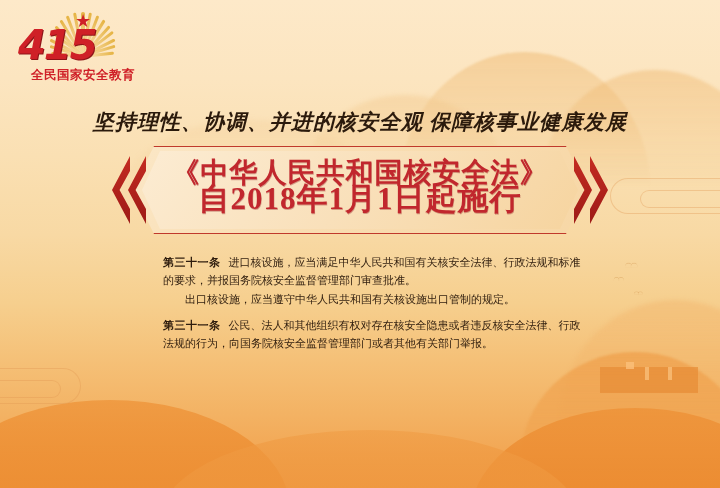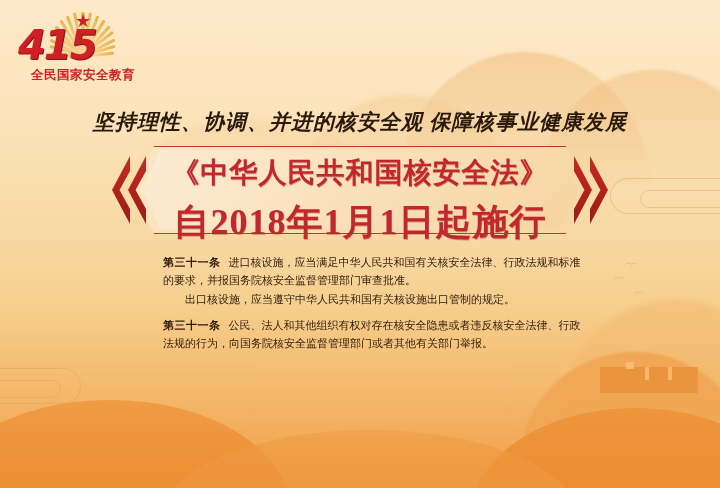--- a/index.html
+++ b/index.html
@@ -253,21 +253,21 @@
     width: 416px;
     text-align: center;
     font-family: "Liberation Serif", "DejaVu Serif", serif;
     font-weight: bold;
     color: #c1272d;
     letter-spacing: 1px;
     white-space: nowrap;
     text-shadow: 0.5px 0.5px 0 rgba(140,20,22,0.35);
   }
   .title-1 { top: 11px; font-size: 28px; line-height: 32px; }
-  .title-2 { top: 60px; font-size: 36px; line-height: 32px; }
+  .title-2 { top: 37px; font-size: 31px; line-height: 32px; }
 
   
   .body-block {
     position: absolute;
     left: 163px; top: 253px;
     width: 420px;
     color: #2e1c0d;
     font-size: 11px;
     line-height: 18px;
   }

